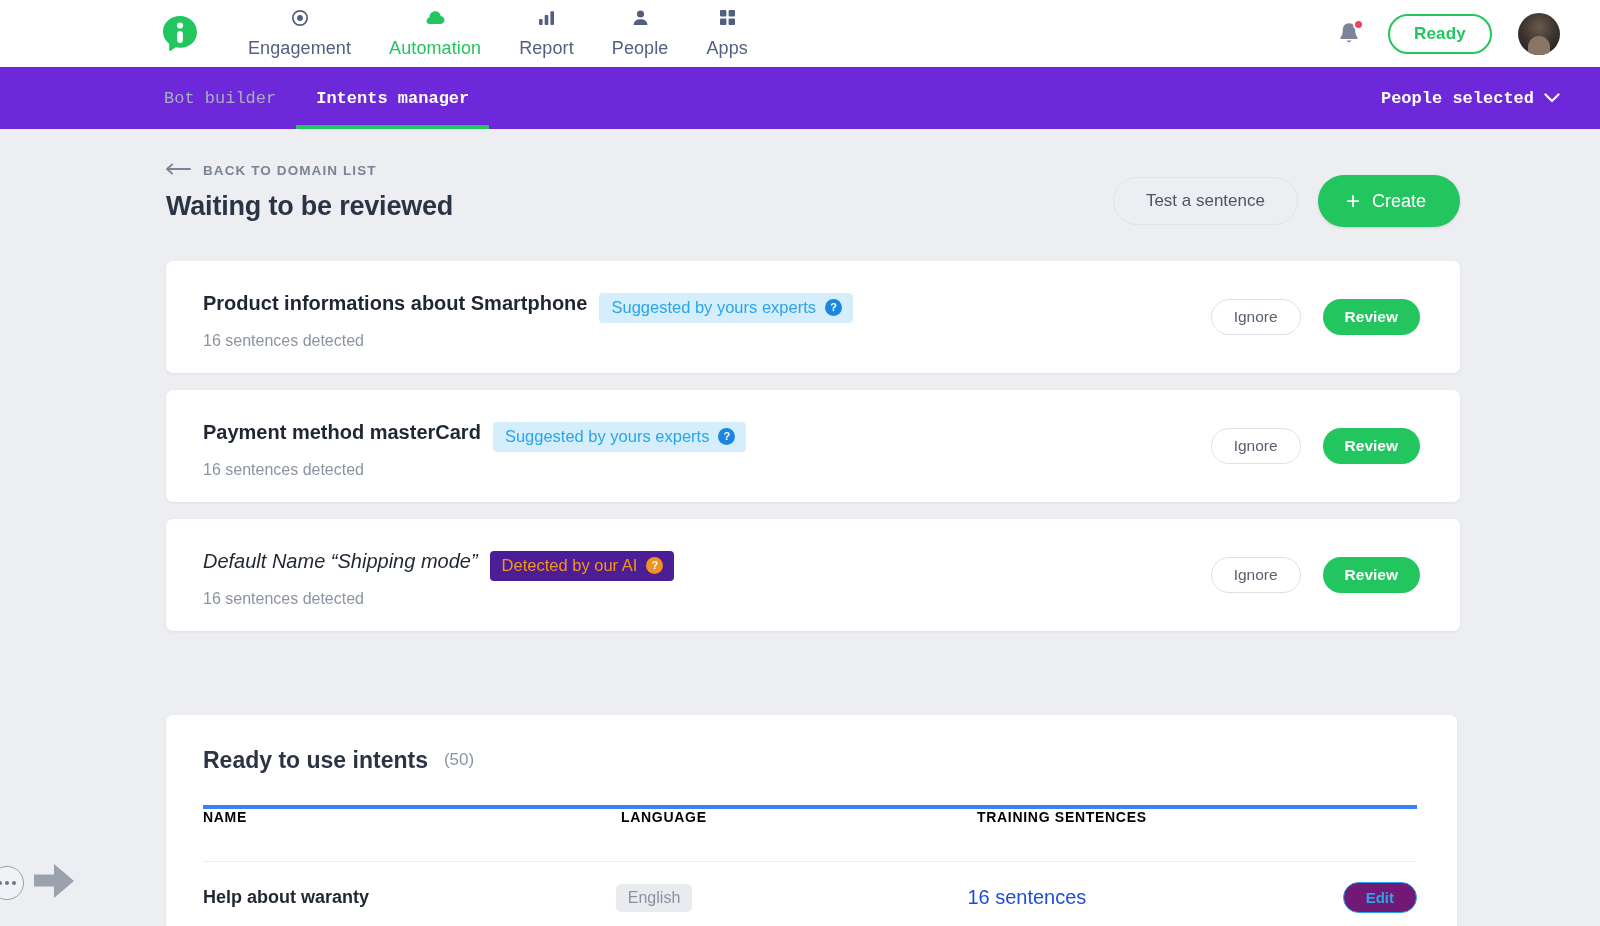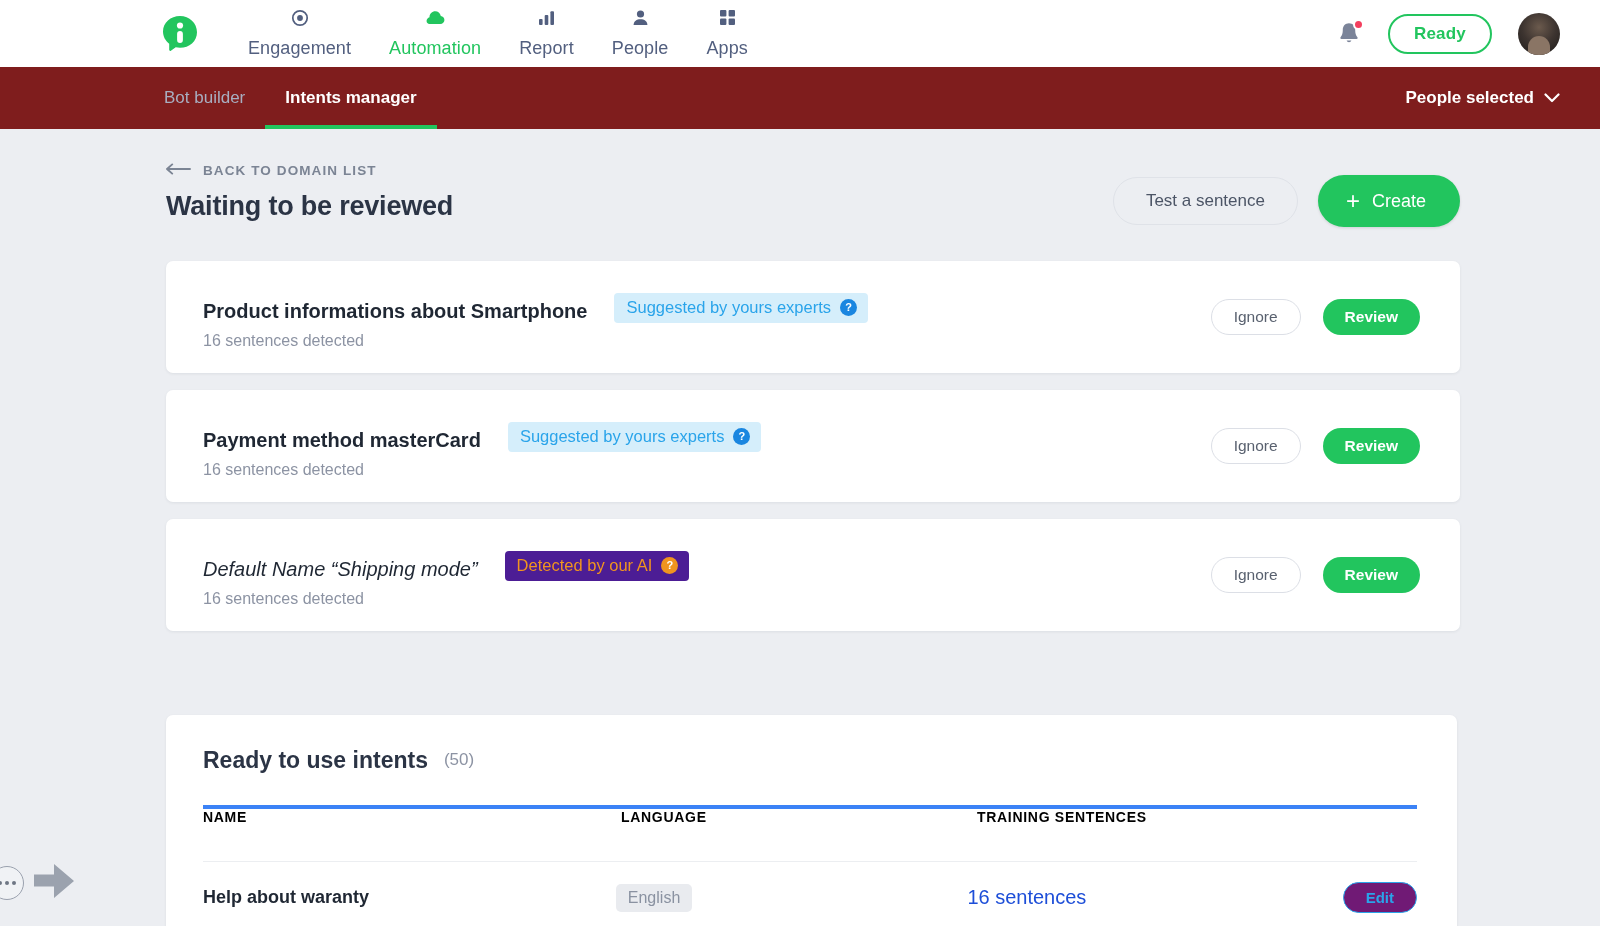--- a/index.html
+++ b/index.html
@@ -49,23 +49,23 @@
     cursor: pointer; position: relative; overflow: hidden;
   }
   .avatar::after {
     content: ""; position: absolute; left: 50%; top: 56%;
     width: 22px; height: 22px; border-radius: 50% 50% 0 0;
     transform: translateX(-50%); background: #8a7565;
   }
 
   
   .subnav {
-    height: 62px; background: #7f1d1d;
+    height: 62px; background: #6d28d9;
     display: flex; align-items: stretch;
-    padding: 0 40px 0 160px; position: relative;
+    padding: 0 40px 0 160px; position: relative; font-family: Liberation Mono, monospace;
   }
   .subnav-item {
     display: flex; align-items: center; font-size: 17px;
     color: #a8aec0; cursor: pointer; padding: 0 20px;
     position: relative;
   }
   .subnav-item:first-child { padding-left: 4px; }
   .subnav-item.active { color: #ffffff; font-weight: bold; }
   .subnav-item.active::after {
     content: ""; position: absolute; left: 0; right: 0; bottom: 0;
@@ -106,21 +106,21 @@
 
   
   .cards { margin-top: 34px; display: flex; flex-direction: column; gap: 17px; }
   .card {
     background: #fff; border-radius: 7px;
     box-shadow: 0 1px 3px rgba(40,50,70,.08);
     height: 112px; display: flex; align-items: center;
     padding: 0 40px 0 37px;
   }
   .card-main { display: flex; flex-direction: column; gap: 9px; }
-  .card-title-row { display: flex; align-items: flex-end; gap: 27px; }
+  .card-title-row { display: flex; align-items: center; gap: 12px; }
   .card-title { font-size: 20px; color: #1f2733; font-weight: bold; }
   .card-title.italic { font-style: italic; font-weight: normal; color: #1f2733; }
   .badge {
     display: inline-flex; align-items: center; gap: 9px;
     border-radius: 4px; padding: 5px 11px 6px 12px; font-size: 16.5px; margin-top: 8px;
   }
   .badge.blue { background: #d5eefb; color: #2aa4ea; }
   .badge.orange { background: #4c1d95; color: #f0941f; }
   .q-mark {
     width: 17px; height: 17px; border-radius: 50%;

